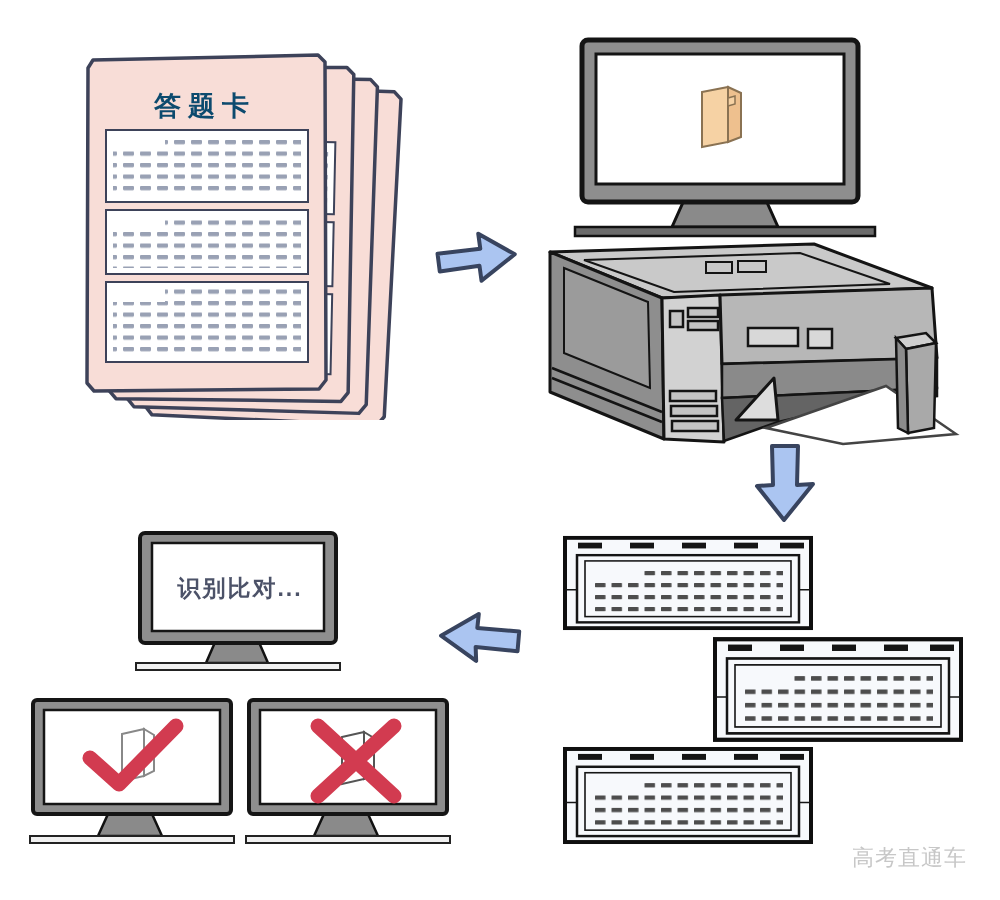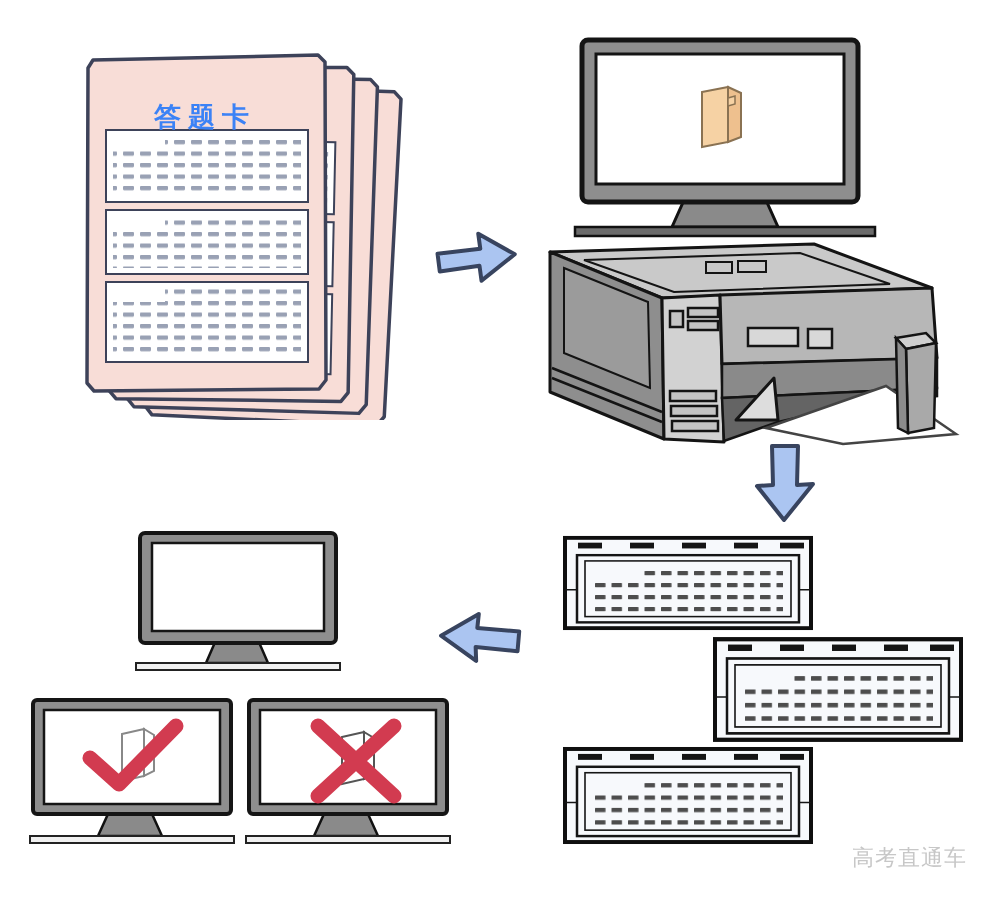--- a/index.html
+++ b/index.html
@@ -1,20 +1,20 @@
 <!DOCTYPE html>
 <html><head>
 <meta charset="utf-8">
 <style>
   html,body{margin:0;padding:0;background:#fff;}
   .stage{position:relative;width:1000px;height:900px;background:#ffffff;overflow:hidden;
          font-family:"Liberation Sans","DejaVu Sans",sans-serif;}
   .abs{position:absolute;}
-  .sheet-title{left:105px;top:99px;width:200px;text-align:center;
-               font-size:27px;font-weight:700;letter-spacing:7px;color:#3b82f6;}
+  .sheet-title{left:105px;top:88px;width:200px;text-align:center;
+               font-size:27px;font-weight:700;letter-spacing:7px;color:#0c4a6e;}
   .recog-text{left:140px;top:573px;width:200px;text-align:center;
               font-size:23px;font-weight:700;letter-spacing:2px;color:#4c5268;}
   .watermark{left:852px;top:843px;width:150px;font-size:22px;letter-spacing:1px;
              color:#c7c7c7;font-weight:500;}
   svg{display:block;}
 </style>
 </head>
 <body>
 
 <div class="stage">
@@ -169,20 +169,21 @@
   <svg class="abs" style="left:433px;top:606px;" width="92" height="62" viewBox="0 0 92 62">
     <path d="M86,24 L44,22 L45,8 L8,31 L44,55 L43,41 L85,44 Z" transform="rotate(2 46 31)" fill="#abc5f1" stroke="#38445f" stroke-width="4" stroke-linejoin="round"></path>
   </svg>
 
   <svg class="abs" style="left:128px;top:528px;" width="220" height="150" viewBox="0 0 220 150">
     <polygon points="88,112 130,112 140,135 78,135" fill="#8a8a8a" stroke="#111" stroke-width="2.5"></polygon>
     <rect x="8" y="135" width="204" height="7" fill="#f0f0f0" stroke="#222" stroke-width="2"></rect>
     <rect x="12" y="5" width="196" height="110" rx="5" fill="#8e8e8e" stroke="#151515" stroke-width="4"></rect>
     <rect x="24" y="15" width="172" height="88" fill="#ffffff" stroke="#151515" stroke-width="2.5"></rect>
   </svg>
+  <div class="abs recog-text">识别比对...</div>
 
   <svg class="abs" style="left:26px;top:694px;" width="212" height="152" viewBox="0 0 212 152">
     <polygon points="82,120 126,120 136,142 72,142" fill="#8a8a8a" stroke="#111" stroke-width="2.5"></polygon>
     <rect x="4" y="142" width="204" height="7" fill="#f0f0f0" stroke="#222" stroke-width="2"></rect>
     <rect x="7" y="6" width="198" height="114" rx="4" fill="#8e8e8e" stroke="#151515" stroke-width="4"></rect>
     <rect x="18" y="16" width="176" height="94" fill="#ffffff" stroke="#151515" stroke-width="2.5"></rect>
     <g>
       <path d="M118,35 L128,41 L128,77 L118,82 Z" fill="#ffffff" stroke="#888" stroke-width="2"></path>
       <path d="M96,40 L118,35 L118,82 L96,87 Z" fill="#ffffff" stroke="#888" stroke-width="2"></path>
     </g>

